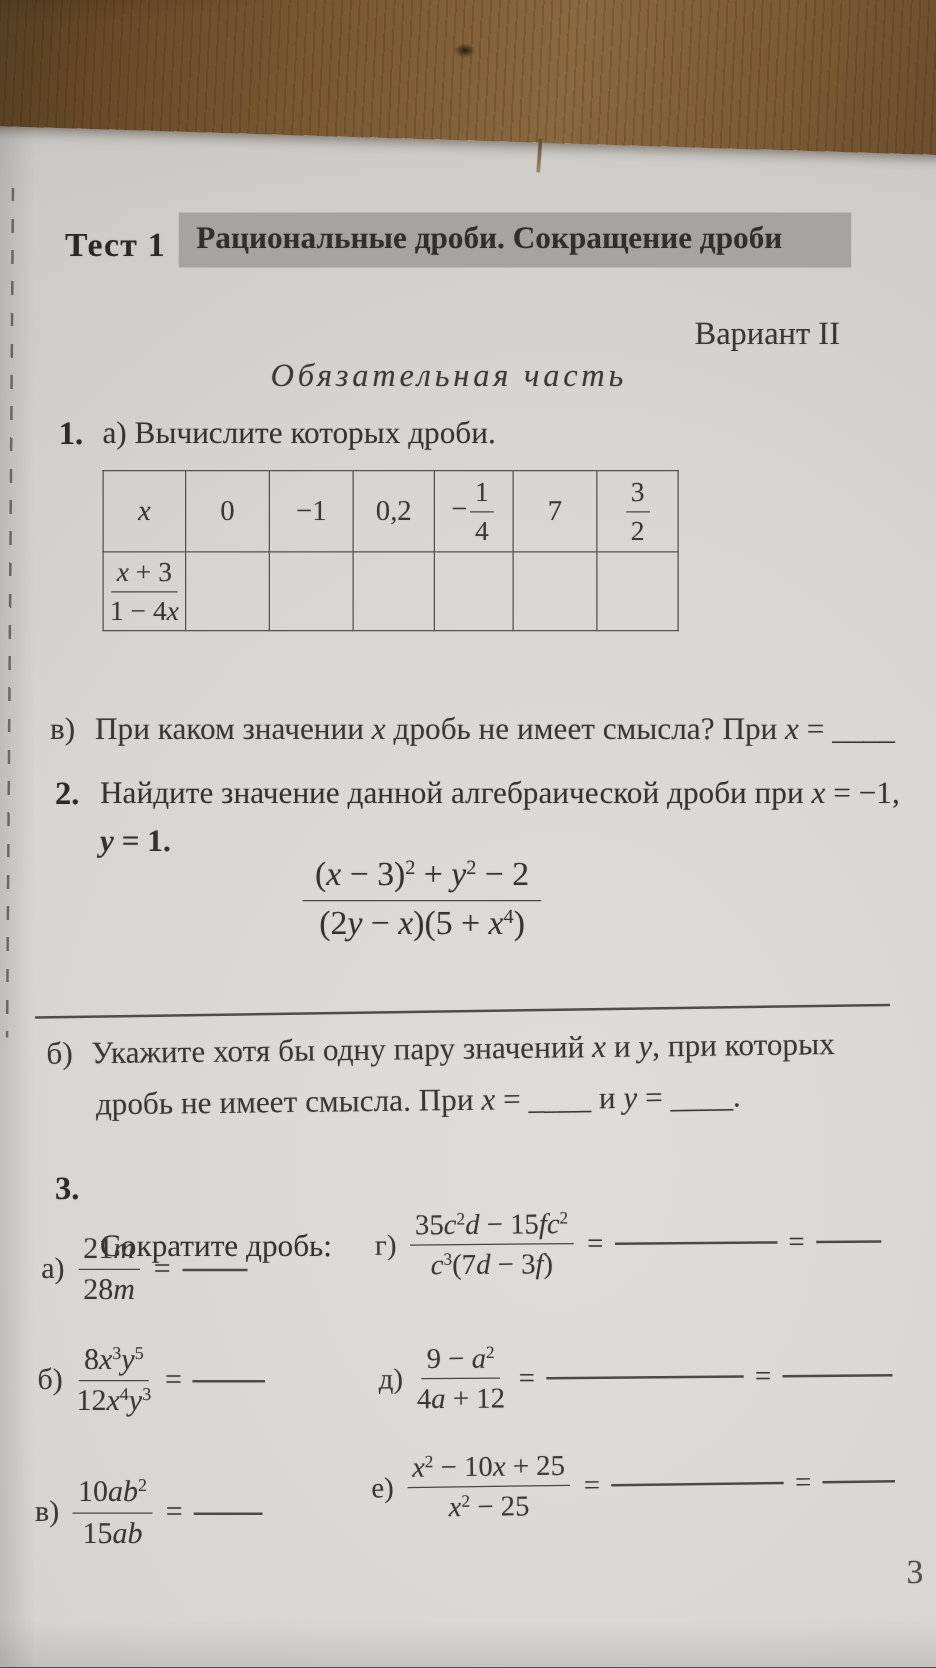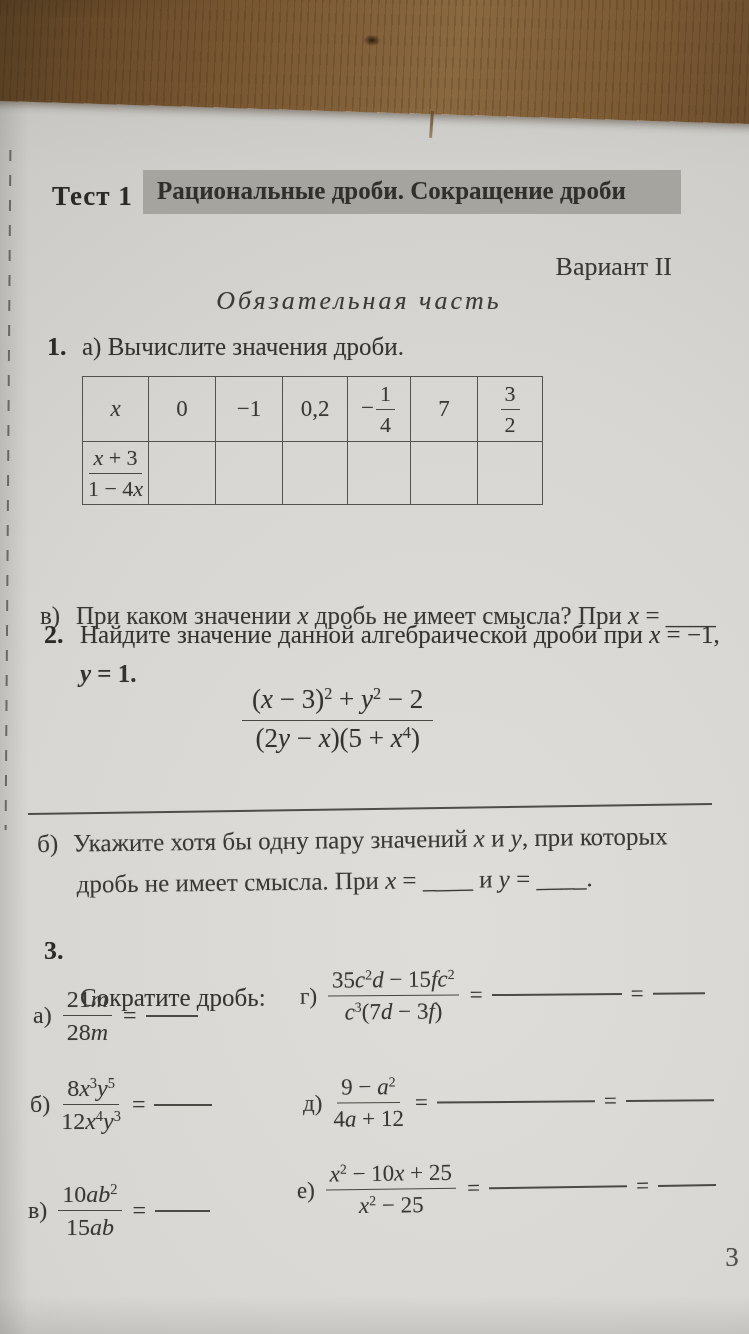--- a/index.html
+++ b/index.html
@@ -90,21 +90,21 @@
   <div class="dashes"></div>
 
   <div class="abs test-label bold">Тест 1</div>
   <div class="abs title-box">
     <div>Рациональные дроби. Сокращение дроби</div>
   </div>
   <div class="abs variant">Вариант II</div>
   <div class="abs section-heading">Обязательная часть</div>
 
   <div class="abs bold pnum" style="left:47px;top:332px;">1.</div>
-  <div class="abs ptext" style="left:82px;top:333px;">а) Вычислите значения дроби.</div>
+  <div class="abs ptext" style="left:82px;top:333px;">а) Вычислите которых дроби.</div>
 
   <table class="vals abs" style="left:82px;top:376px;">
     <colgroup>
       <col style="width:66px">
         <col style="width:67px">
         <col style="width:67px">
       <col style="width:65px">
         <col style="width:63px">
         <col style="width:67px">
         <col style="width:65px">
@@ -133,21 +133,21 @@
       <td></td>
       <td></td>
       <td></td>
       <td></td>
       <td></td>
       <td></td>
     </tr>
     </tbody>
   </table>
 
-  <div class="abs qrow" style="left:40px;top:602px;">
+  <div class="abs qrow" style="left:40px;top:570px;">
     <span class="qlabel">в)</span><span>При каком значении <i>x</i> дробь не имеет смысла? При <i>x</i> = ____</span>
   </div>
 
   <div class="abs bold pnum" style="left:44px;top:620px;">2.</div>
   <div class="abs ptext" style="left:80px;top:621px;">Найдите значение данной алгебраической дроби при <i>x</i> = −1,</div>
   <div class="abs ptext" style="left:80px;top:660px;font-weight:bold;"><i>y</i> = 1.</div>
   <div class="abs bigfrac" style="left:240px;top:684px;width:270px;text-align:left;"><span class="frac">
         <span class="fn">(<i>x</i> − 3)<sup>2</sup> + <i>y</i><sup>2</sup> − 2</span>
         <span class="fd">(2<i>y</i> − <i>x</i>)(5 + <i>x</i><sup>4</sup>)</span>
       </span></div>

